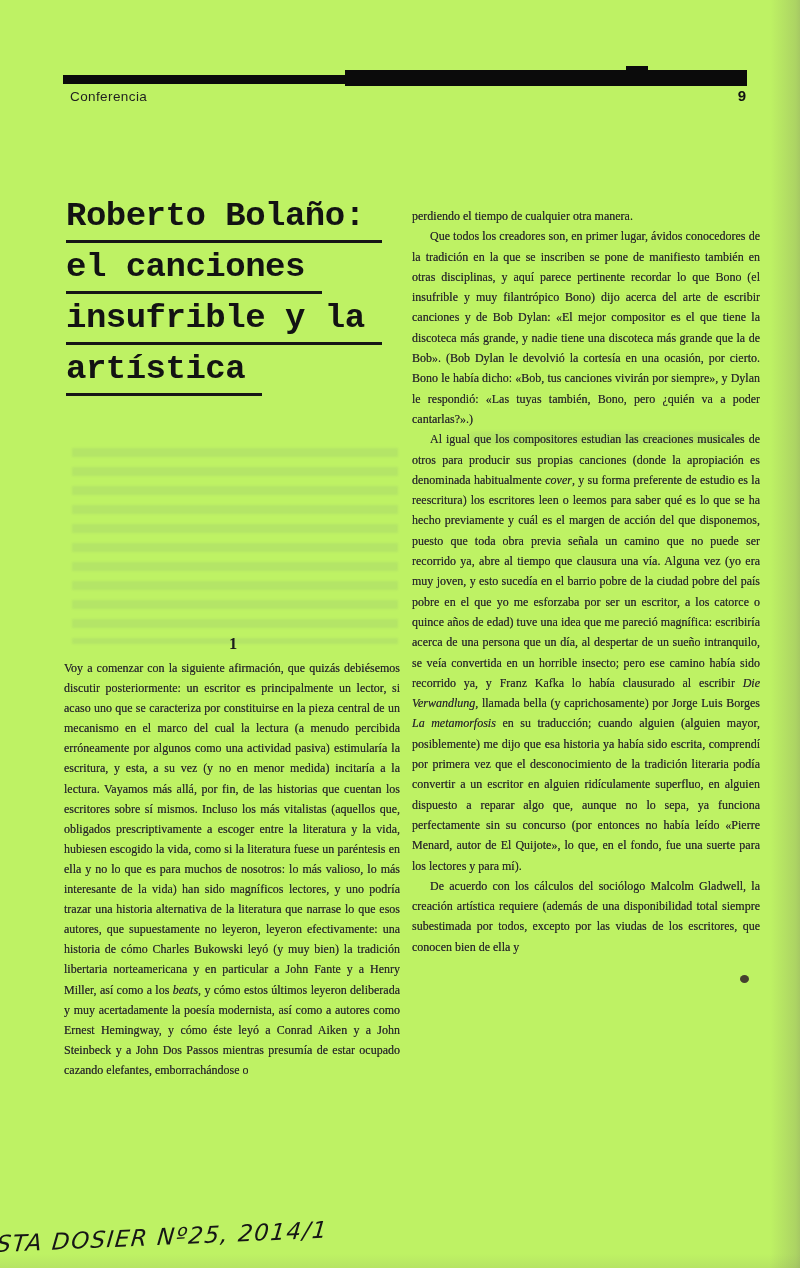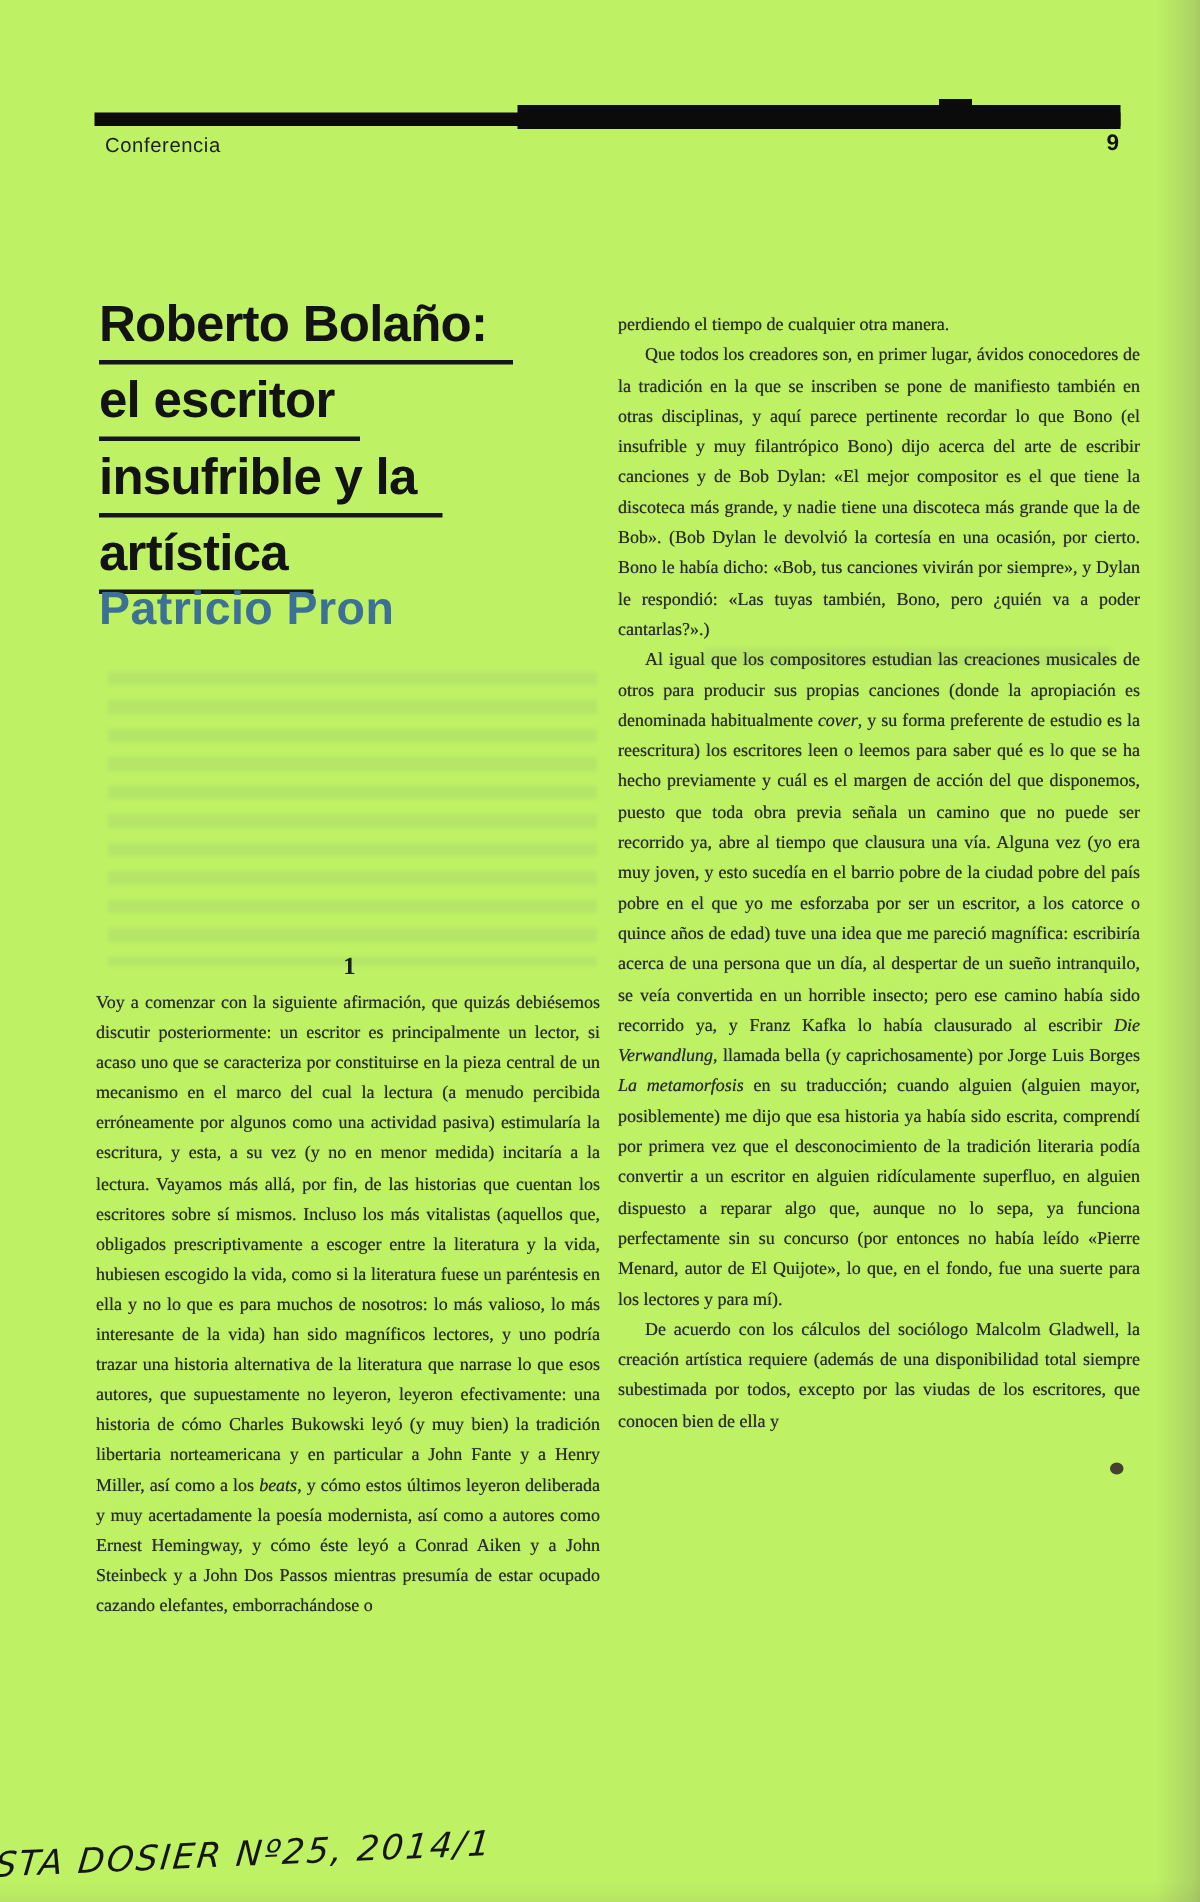--- a/index.html
+++ b/index.html
@@ -34,21 +34,21 @@
     position:absolute;left:716px;top:87px;width:30px;text-align:right;
     font-family:"Liberation Sans", sans-serif;
     font-size:15px;font-weight:bold;color:#111;
   }
   .title{
     position:absolute;left:66px;top:192px;width:345px;
     font-family:"Liberation Sans", sans-serif;
     font-weight:bold;font-size:34px;line-height:48px;
     letter-spacing:-0.5px;color:#131313;
   }
-  .title .tline{display:block;}
+  .title .tline{display:block;font-family:Liberation Mono, monospace;}
   .title .tline > span{
     display:inline-block;
     border-bottom:3.5px solid #161616;
     padding:0 17px 0 0;
   }
   .author{
     position:absolute;left:66px;top:388px;
     font-family:"Liberation Sans", sans-serif;
     font-weight:bold;font-size:31px;letter-spacing:0.3px;
   }
@@ -98,26 +98,25 @@
 
   <div class="bar-main"></div>
   <div class="bar-thick"></div>
   <div class="bar-notch"></div>
 
   <div class="kicker">Conferencia</div>
   <div class="pageno">9</div>
 
   <div class="title">
     <span class="tline"><span>Roberto Bolaño:</span></span>
-    <span class="tline"><span>el escritor</span></span>
+    <span class="tline"><span>el canciones</span></span>
     <span class="tline"><span>insufrible y la</span></span>
     <span class="tline"><span>artística</span></span>
   </div>
 
-  <div class="author" style="color: rgb(60, 112, 149);">Patricio Pron</div>
 
   <div class="ghost"></div>
   <div class="ghost2"></div>
 
   <div class="section-number">1</div>
 
   <div class="body-col left-col">
     <p>Voy a comenzar con la siguiente afirmación, que quizás debiésemos discutir posteriormente: un escritor es principalmente un lector, si acaso uno que se caracteriza por constituirse en la pieza central de un mecanismo en el marco del cual la lectura (a menudo percibida erróneamente por algunos como una actividad pasiva) estimularía la escritura, y esta, a su vez (y no en menor medida) incitaría a la lectura. Vayamos más allá, por fin, de las historias que cuentan los escritores sobre sí mismos. Incluso los más vitalistas (aquellos que, obligados prescriptivamente a escoger entre la literatura y la vida, hubiesen escogido la vida, como si la literatura fuese un paréntesis en ella y no lo que es para muchos de nosotros: lo más valioso, lo más interesante de la vida) han sido magníficos lectores, y uno podría trazar una historia alternativa de la literatura que narrase lo que esos autores, que supuestamente no leyeron, leyeron efectivamente: una historia de cómo Charles Bukowski leyó (y muy bien) la tradición libertaria norteamericana y en particular a John Fante y a Henry Miller, así como a los <i>beats</i>, y cómo estos últimos leyeron deliberada y muy acertadamente la poesía modernista, así como a autores como Ernest Hemingway, y cómo éste leyó a Conrad Aiken y a John Steinbeck y a John Dos Passos mientras presumía de estar ocupado cazando elefantes, emborrachándose o</p>
   </div>
 

